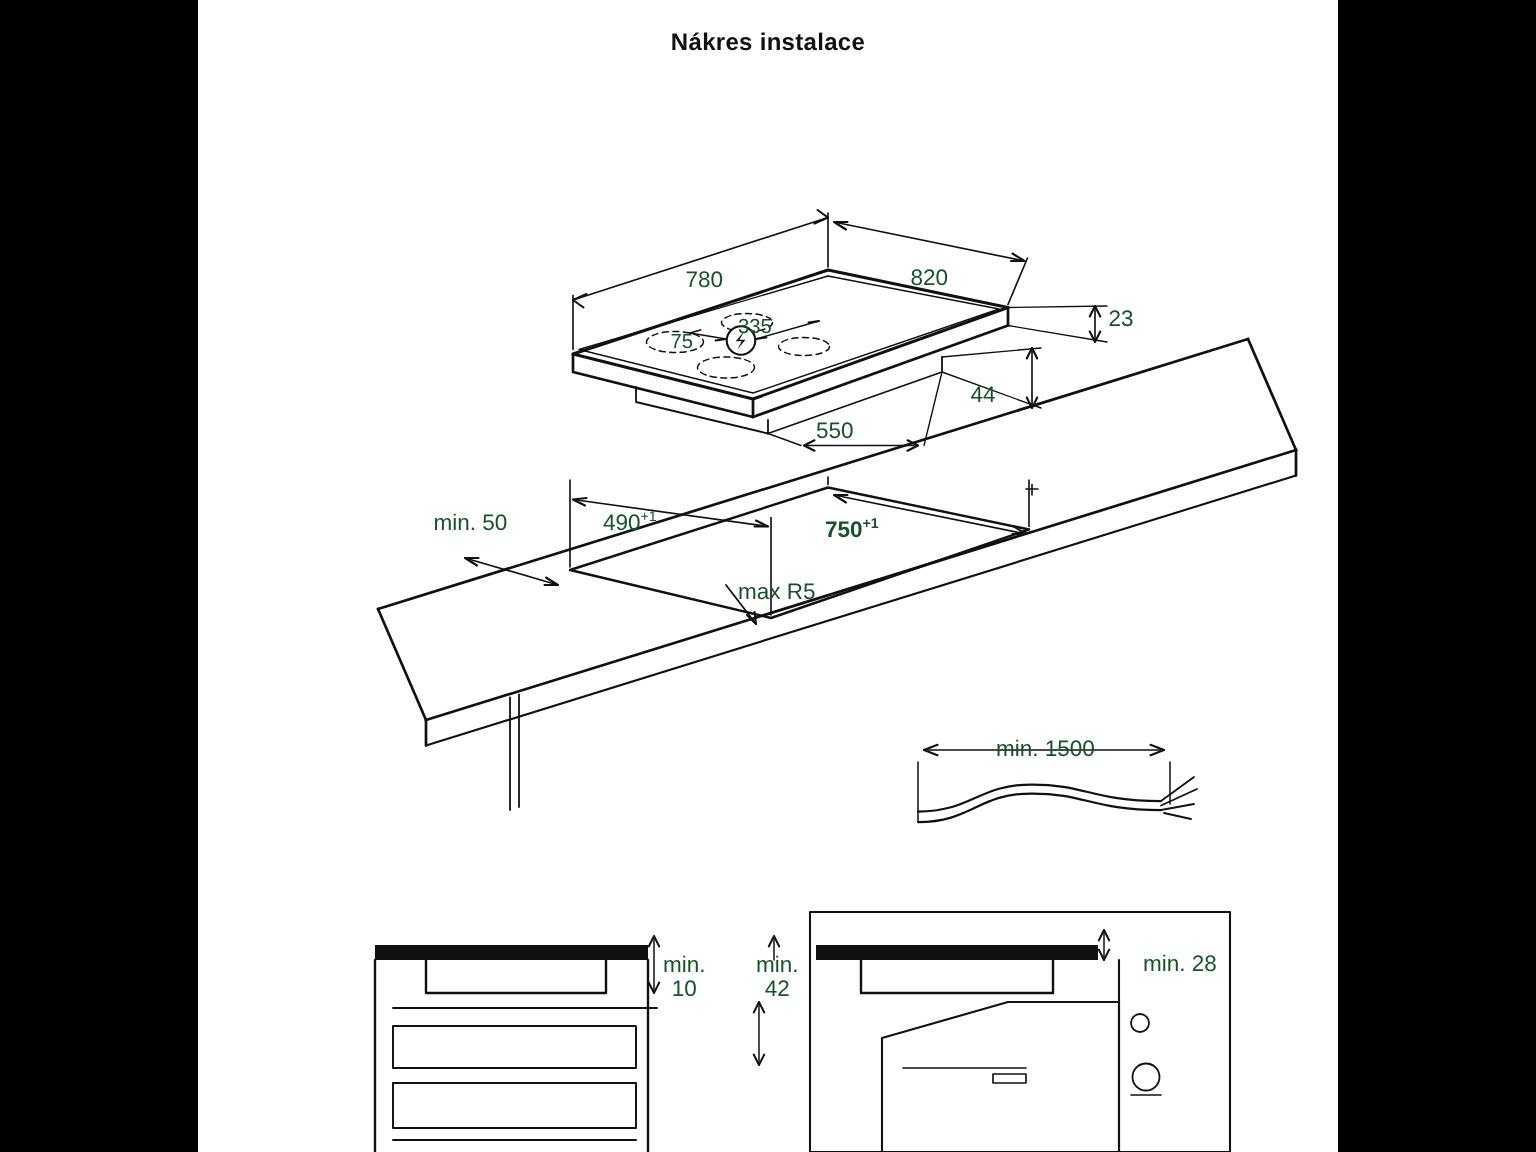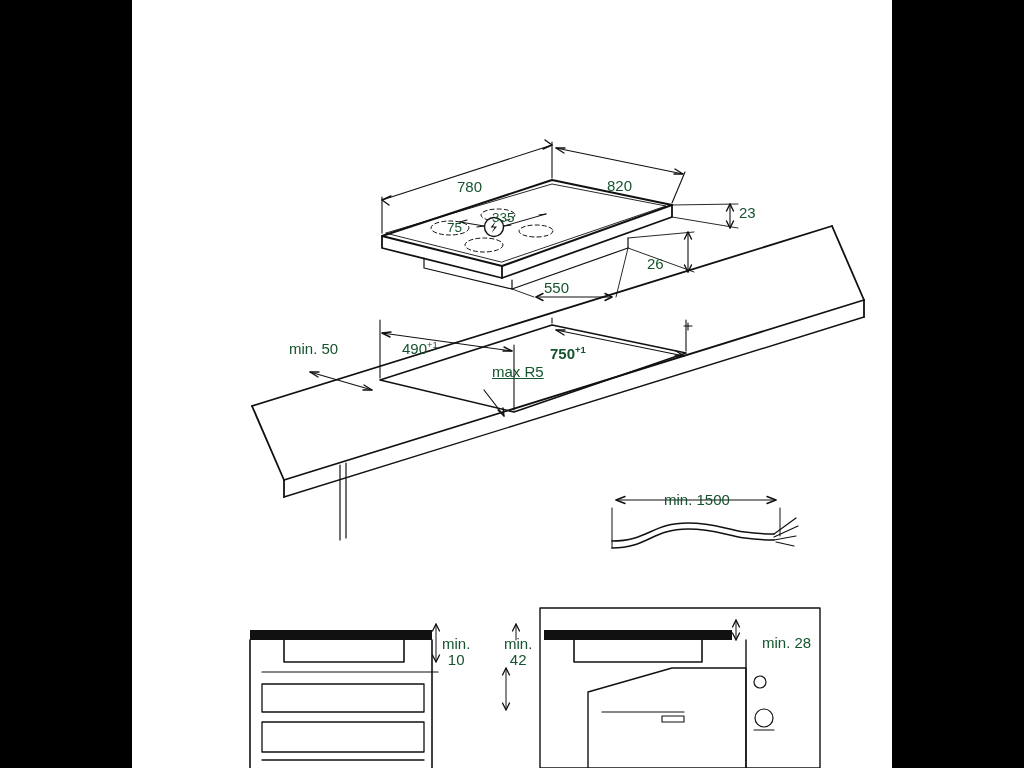--- a/index.html
+++ b/index.html
@@ -70,20 +70,21 @@
   .two-line {
     line-height: 1.05;
   }
 </style>
 </head>
 <body>
 
 <div id="stage">
   <div id="sheet">
 
+    <div id="title">Nákres instalace</div>
 
     <svg class="svg-layer" viewBox="0 0 760 768">
       <g fill="none" stroke="#111111" stroke-width="1.6" stroke-linejoin="round" stroke-linecap="round">
 
         <g>
           <path d="M250 236 L420 180 L540 205 L370 266 Z" fill="#ffffff" stroke-width="2"></path>
           <path d="M254 233 L420 184 L534 206 L370 262 Z" stroke-width="0.9"></path>
         </g>
 
         <g>
@@ -260,27 +261,27 @@
         </g>
 
       </g>
     </svg>
 
     <div class="dim" style="left:325px; top:178px;">780</div>
     <div class="dim" style="left:475px; top:177px;">820</div>
     <div class="dim small" style="left:315px; top:220px;">75</div>
     <div class="dim small" style="left:360px; top:210px;">335</div>
     <div class="dim" style="left:607px; top:204px;">23</div>
-    <div class="dim" style="left:515px; top:255px;">26</div>
+    <div class="dim" style="left:515px; top:255px;">44</div>
     <div class="dim" style="left:412px; top:279px;">550</div>
 
     <div class="dim" style="left:157px; top:340px;">min. 50</div>
     <div class="dim" style="left:270px; top:339px;"><span>490</span><sup>+1</sup></div>
     <div class="dim" style="left:418px; top:344px;font-weight:bold;"><span>750</span><sup>+1</sup></div>
-    <div class="dim" style="left:360px; top:363px;text-decoration:underline;">max R5</div>
+    <div class="dim" style="left:360px; top:386px;">max R5</div>
 
     <div class="dim" style="left:532px; top:491px; font-weight:normal;">min. 1500</div>
 
     <div class="dim two-line" style="left:310px; top:636px;">
       <span>min.</span><br><span>10</span>
     </div>
     <div class="dim two-line" style="left:372px; top:636px;">
       <span>min.</span><br><span>42</span>
     </div>
     <div class="dim" style="left:630px; top:634px;">min. 28</div>

